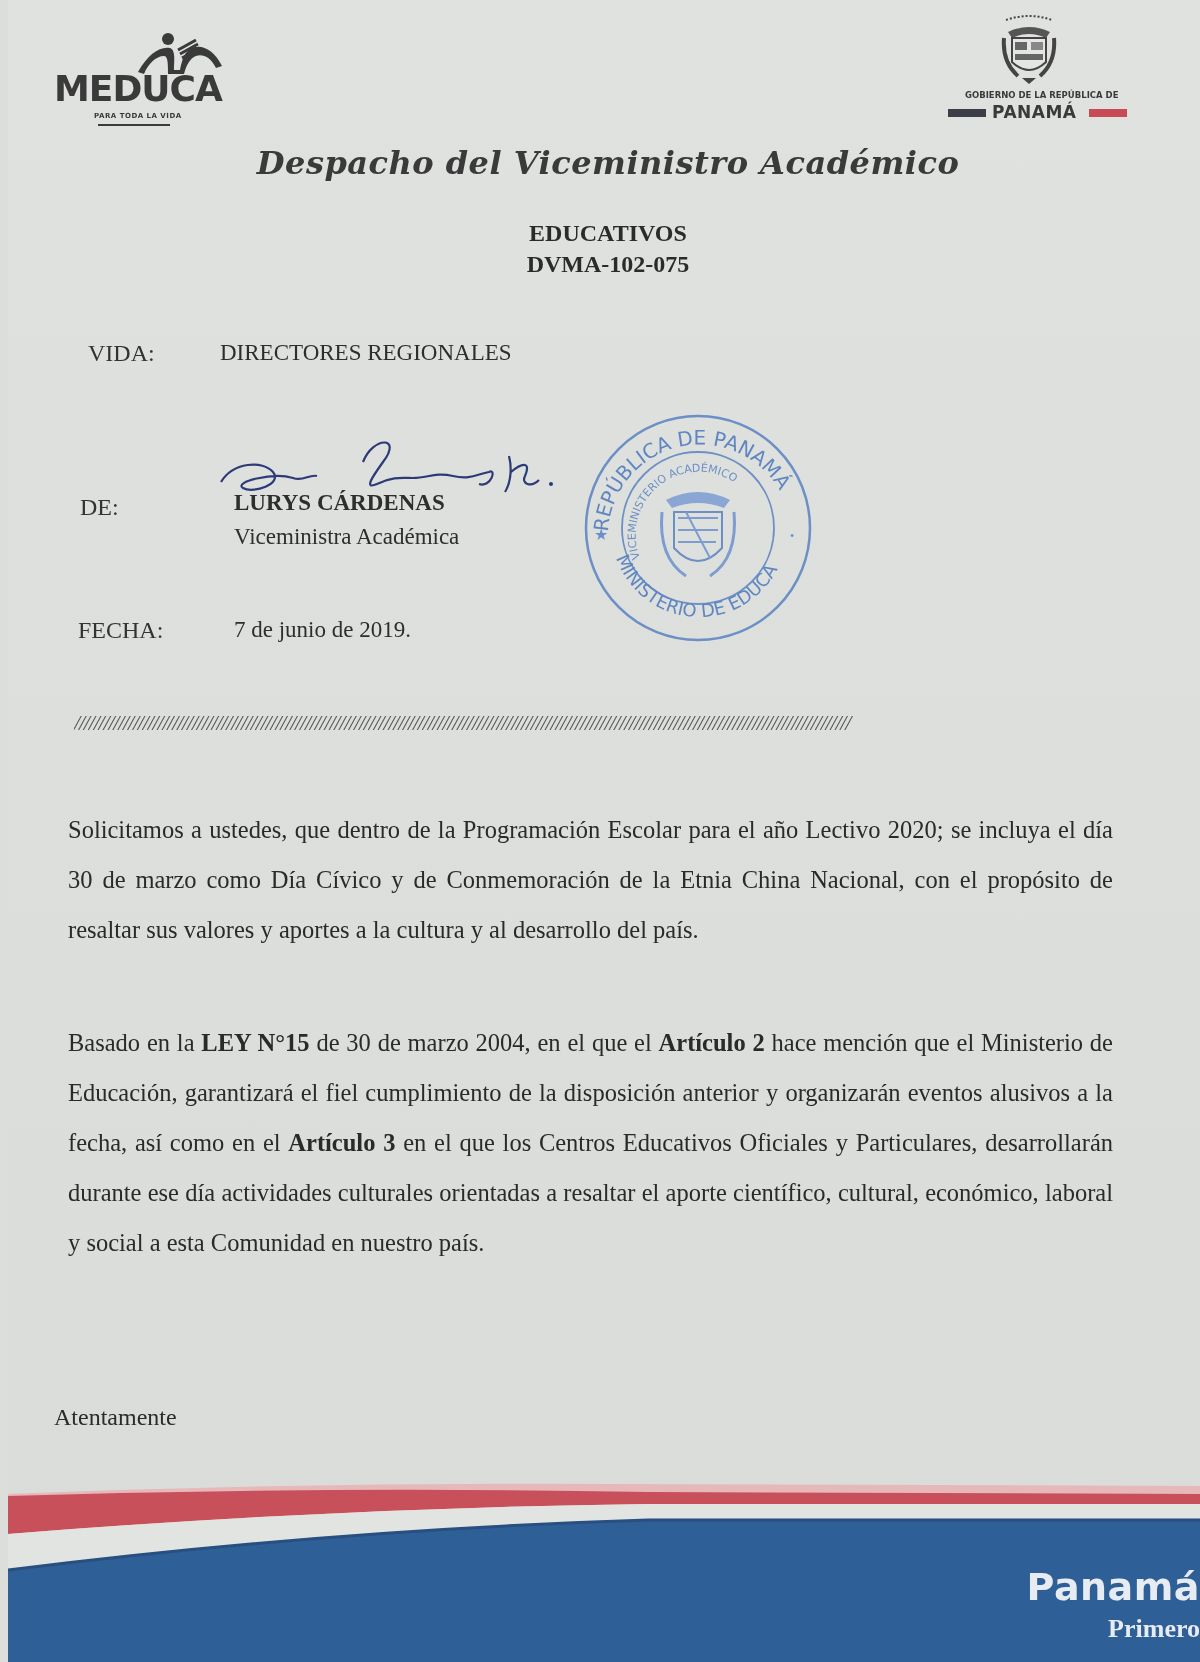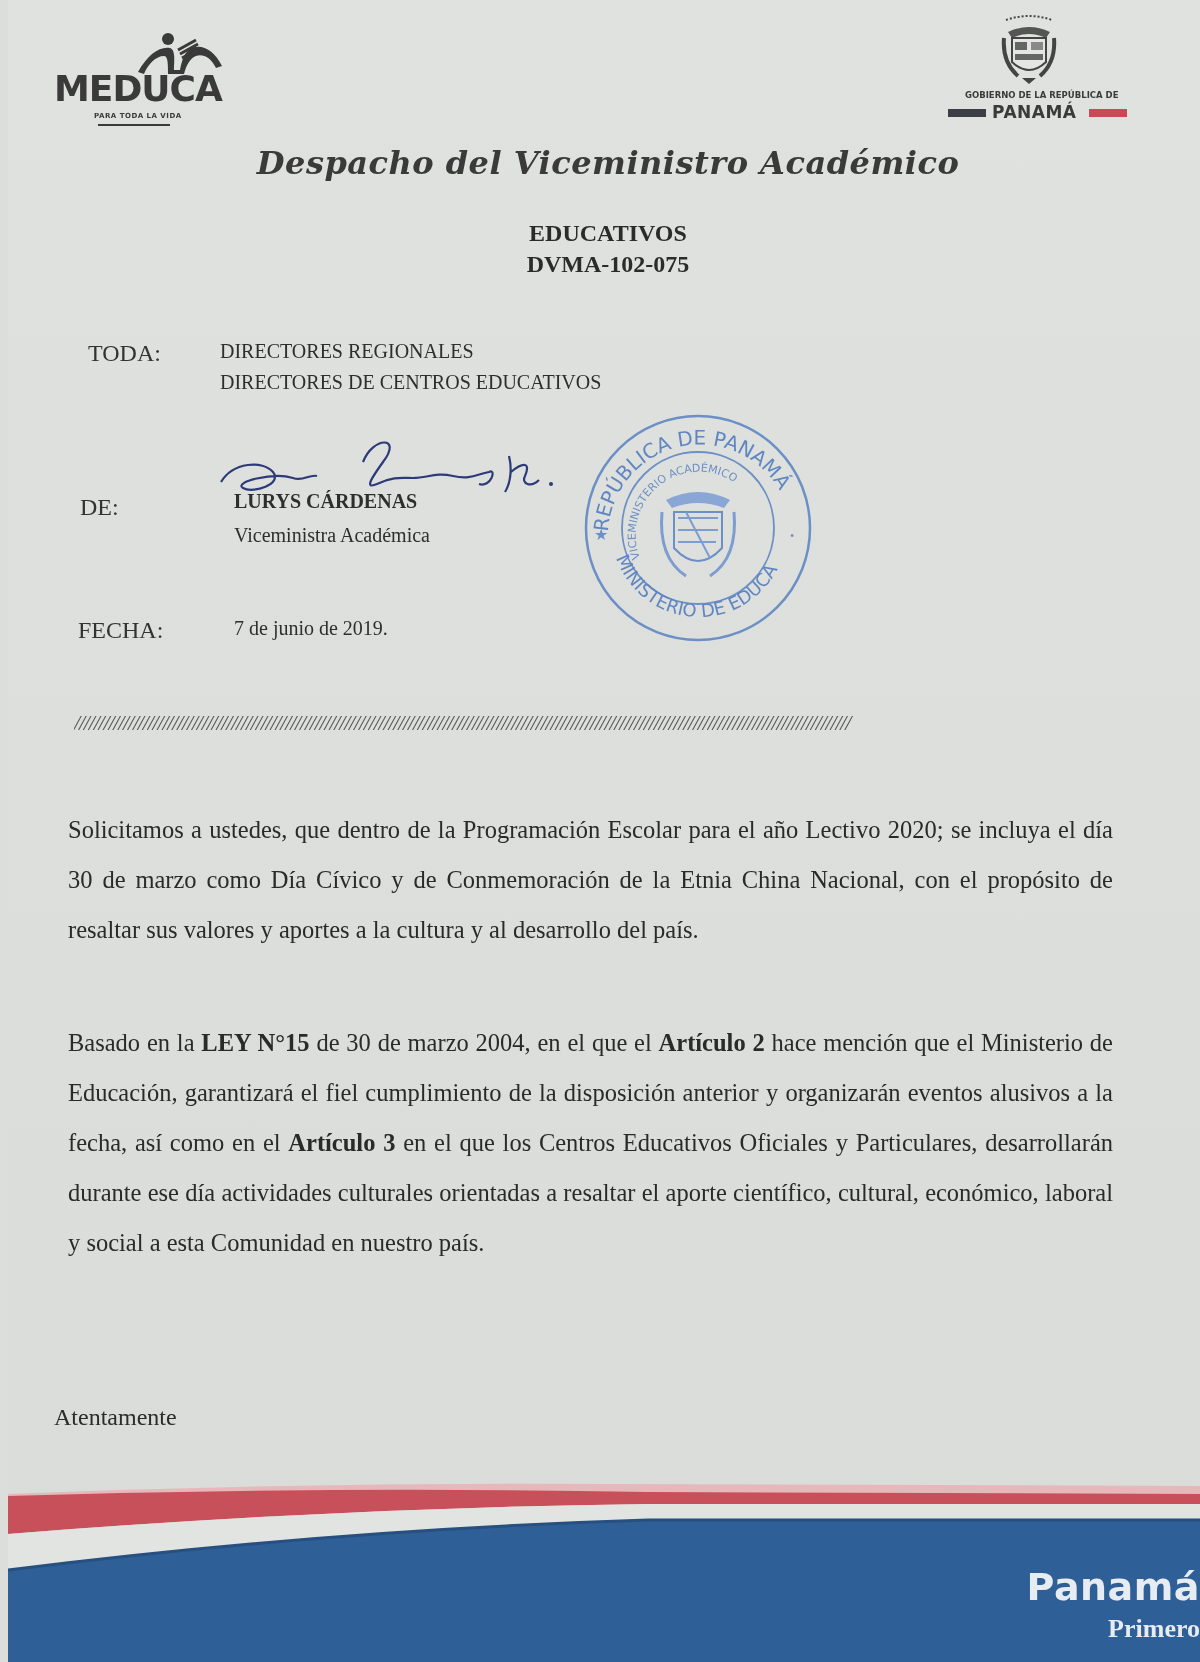--- a/index.html
+++ b/index.html
@@ -47,21 +47,21 @@
     font-weight: bold;
   }
   .memo-title, .memo-code {
     position: absolute; left: 0; width: 1200px; text-align: center;
     font-weight: bold; font-size: 24px; color: #2b2b2b;
   }
   .memo-title { top: 220px; }
   .memo-code { top: 251px; }
 
   .field-label { position: absolute; font-size: 24px; color: #333; }
-  .field-value { position: absolute; font-size: 20px; color: #2e2e2e; white-space: nowrap; }
+  .field-value { position: absolute; font-size: 23px; color: #2e2e2e; white-space: nowrap; }
 
   .signature { position: absolute; left: 205px; top: 432px; }
   .stamp { position: absolute; left: 570px; top: 408px; }
 
   .divider {
     position: absolute; left: 66px; top: 714px; width: 990px; height: 18px; overflow: hidden;
     white-space: nowrap; font-size: 22px; font-style: italic; color: #555; letter-spacing: -1.2px;
     line-height: 18px;
   }
 
@@ -117,23 +117,22 @@
       <div class="gov-bar-left"></div>
       <div class="gov-panama">PANAMÁ</div>
       <div class="gov-bar-right"></div>
     </div>
   </div>
 
   <div class="dept-title">Despacho del Viceministro Académico</div>
   <div class="memo-title">EDUCATIVOS</div>
   <div class="memo-code">DVMA-102-075</div>
 
-  <div class="field-label" style="left:80px; top:340px;">TODA:</div>
+  <div class="field-label" style="left:80px; top:340px;">VIDA:</div>
   <div class="field-value" style="left:212px; top:340px;">DIRECTORES REGIONALES</div>
-  <div class="field-value" style="left:212px; top:371px;">DIRECTORES DE CENTROS EDUCATIVOS</div>
 
   <div class="field-label" style="left:72px; top:494px;font-family:Liberation Serif, serif;">DE:</div>
   <div class="field-value" style="left:226px; top:490px; font-weight:bold;">LURYS CÁRDENAS</div>
   <div class="field-value" style="left:226px; top:524px;">Viceministra Académica</div>
 
   <svg class="signature" width="360" height="90" viewBox="0 0 360 90">
     <path d="M8 50 C20 30 50 28 60 40 C70 52 40 62 30 56 C20 50 60 40 80 46 C90 50 96 42 104 44" stroke="#2c3a78" stroke-width="2.2" fill="none"></path>
     <path d="M150 30 C160 4 190 4 170 30 C160 44 150 58 164 52 C180 44 190 46 200 46 C215 46 222 40 240 44 C258 48 264 42 276 40 C284 36 278 56 266 52" stroke="#2c3a78" stroke-width="2.2" fill="none"></path>
     <path d="M296 24 C300 40 296 54 292 60 M298 40 C310 30 318 30 312 44 C308 52 318 56 326 48" stroke="#2c3a78" stroke-width="2.2" fill="none"></path>
     <circle cx="338" cy="52" r="2" fill="#2c3a78"></circle>

